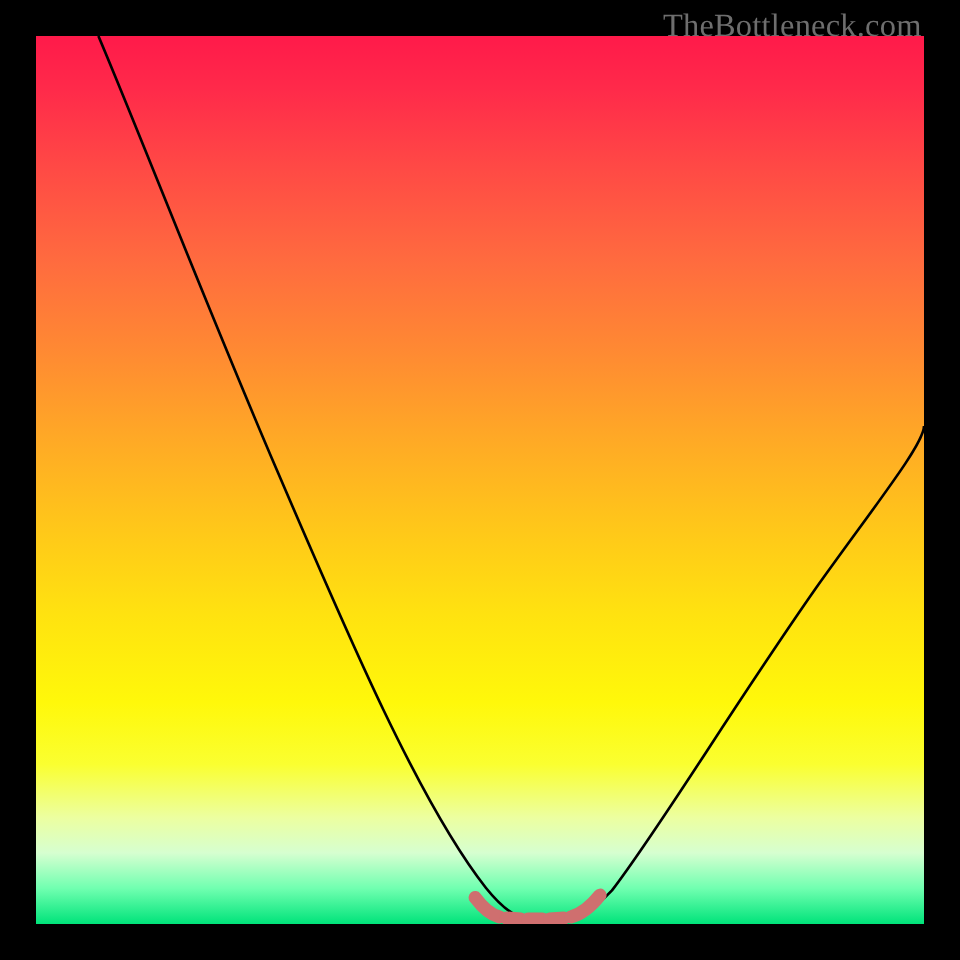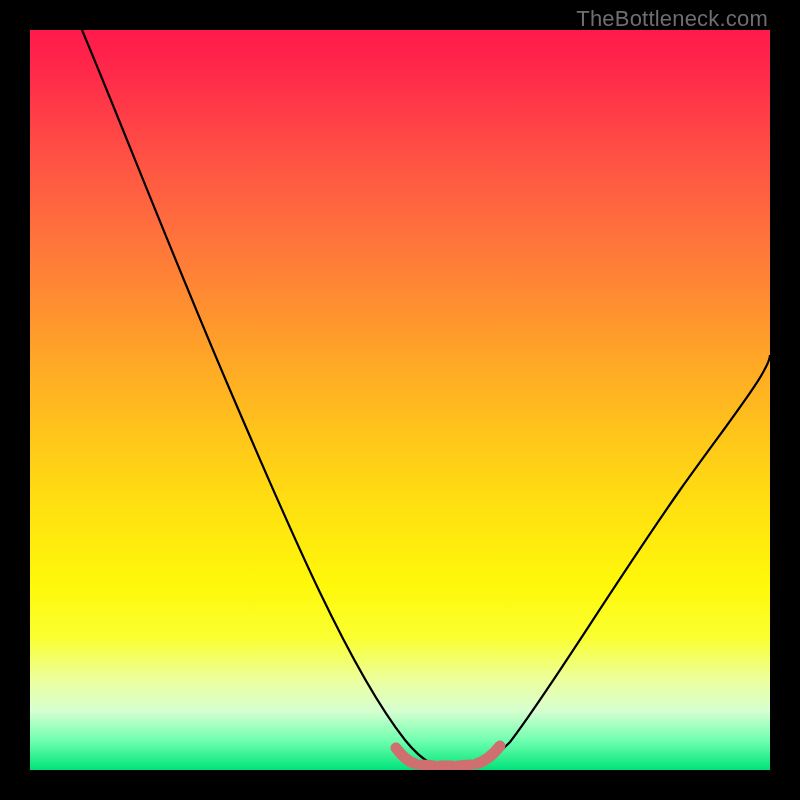--- a/index.html
+++ b/index.html
@@ -31,22 +31,22 @@
       #ecffa0 88%,
       #d6ffd0 92%,
       #70ffb0 96%,
       #00e37a 100%
     );
   }
   .watermark {
     position: absolute;
     top: 6px;
     right: 32px;
-    font-family: Liberation Sans, sans-serif;
-    font-size: 22px;
+    font-family: Liberation Serif, serif;
+    font-size: 27px;
     color: #6e6e6e;
     font-weight: 500;
     letter-spacing: 0.2px;
   }
   svg.curve {
     position: absolute;
     inset: 0;
   }
 </style>
 </head>

